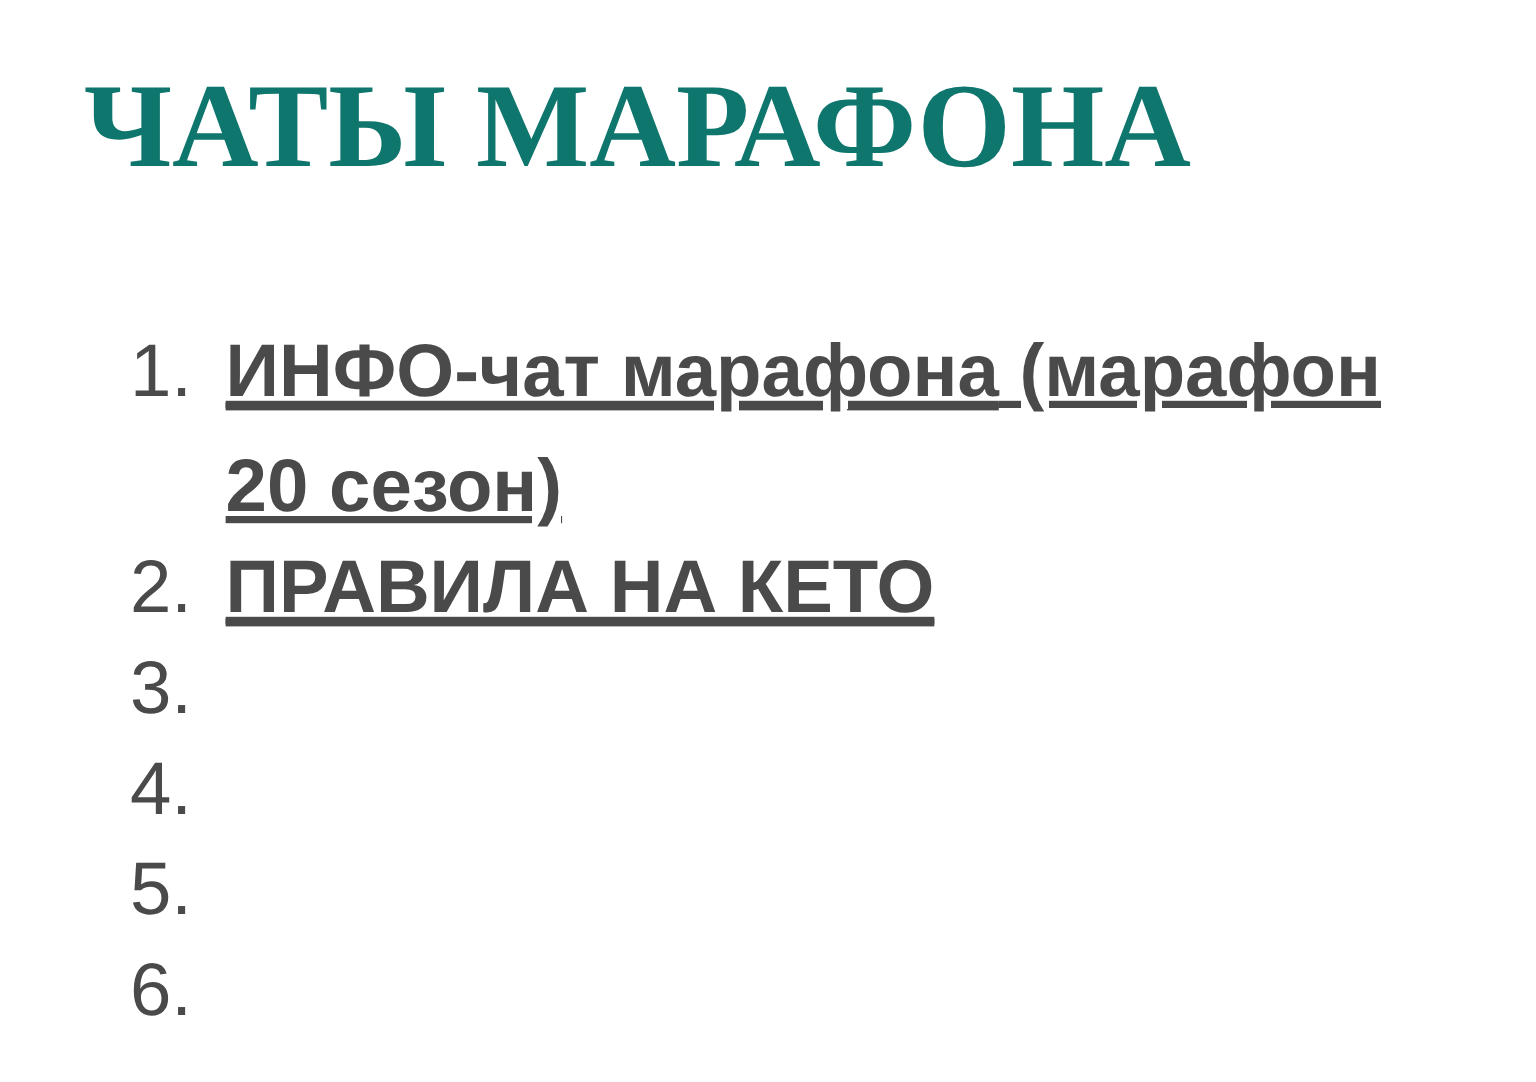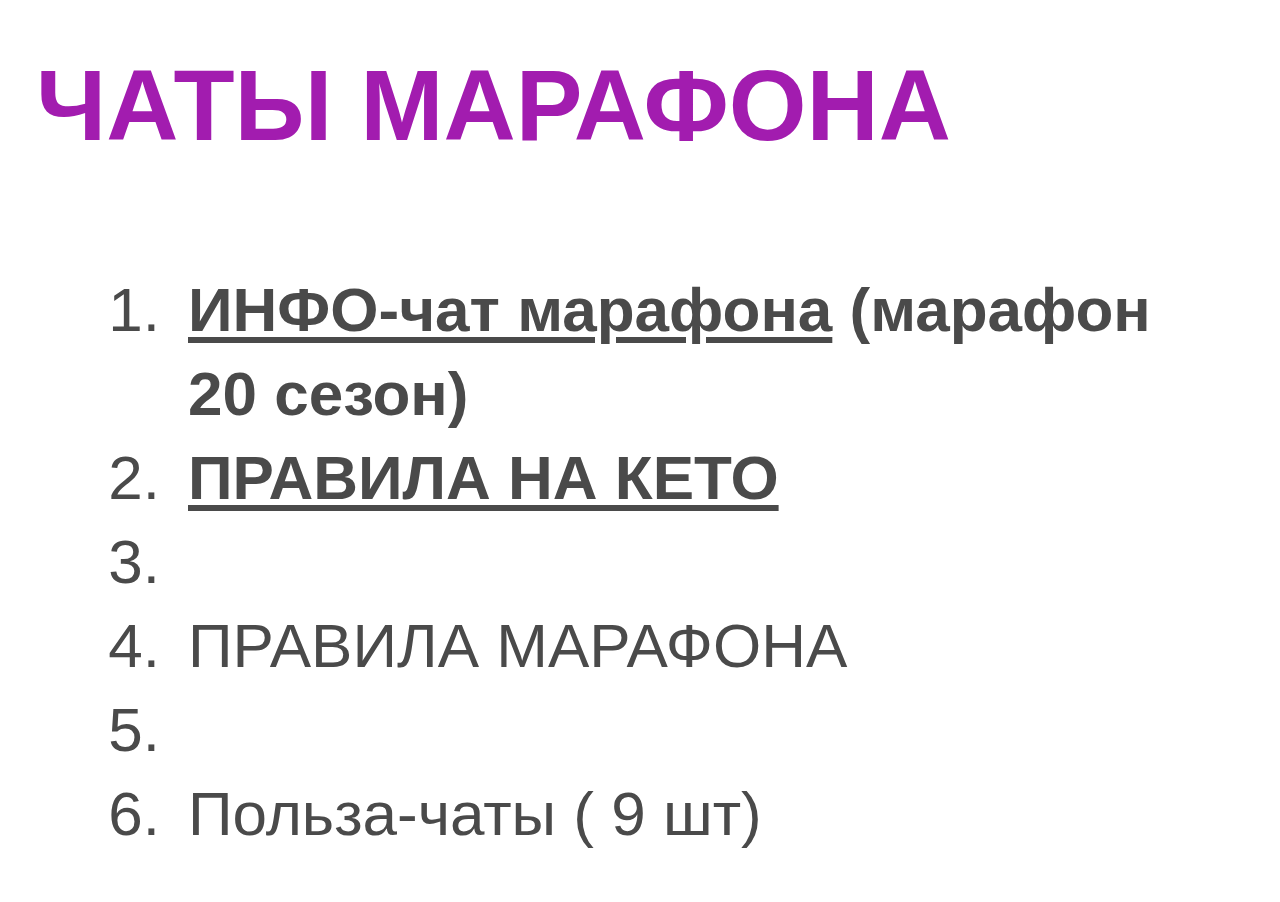--- a/index.html
+++ b/index.html
@@ -13,26 +13,27 @@
     overflow: hidden;
     font-family: "Liberation Sans", "DejaVu Sans", sans-serif;
     color: #474747;
   }
   .page {
     width: 1280px;
     height: 902px;
     background: #ffffff;
   }
   h1.page-title {
-    margin: 55px 40px 0 36px;
+    margin: 55px 40px 0 70px;
     font-size: 100px;
     line-height: 100px;
     font-weight: 700;
     letter-spacing: 0;
-    color: #a21caf;
+    color: #0f766e;
+    font-family: Liberation Serif, serif;
   }
   ol.chat-list {
     list-style: none;
     margin: 113px 40px 0 90px;
     padding: 0;
     font-size: 62px;
     line-height: 84px;
     font-weight: 400;
     color: #4a4a4a;
   }
@@ -44,32 +45,33 @@
   }
   .num {
     width: 70px;
     min-width: 70px;
     text-align: right;
     margin-right: 28px;
     font-weight: 400;
   }
   .item-text {
     font-weight: 400;
+    text-decoration: underline;
   }
   .bold { font-weight: 700; }
   a.chat-link {
     color: inherit;
     font-weight: 700;
     text-decoration: underline;
     text-decoration-thickness: 6px;
     text-underline-offset: 6px;
     text-decoration-skip-ink: auto;
     cursor: pointer;
   }
-  .line2 { display: block; }
+  .line2 { display: block; margin-top: 12px; }
 </style>
 </head>
 <body>
 
 <div class="page">
 
   <h1 class="page-title">ЧАТЫ МАРАФОНА</h1>
 
   <ol class="chat-list">
 
@@ -86,26 +88,24 @@
         <a class="chat-link">ПРАВИЛА НА КЕТО</a>
       </span>
     </li>
 
     <li>
       <span class="num">3.</span>
     </li>
 
     <li>
       <span class="num">4.</span>
-      <span class="item-text">ПРАВИЛА МАРАФОНА</span>
     </li>
 
     <li>
       <span class="num">5.</span>
     </li>
 
     <li>
       <span class="num">6.</span>
-      <span class="item-text">Польза-чаты ( 9 шт)</span>
     </li>
 
   </ol>
 </div>
 
 </body></html>

